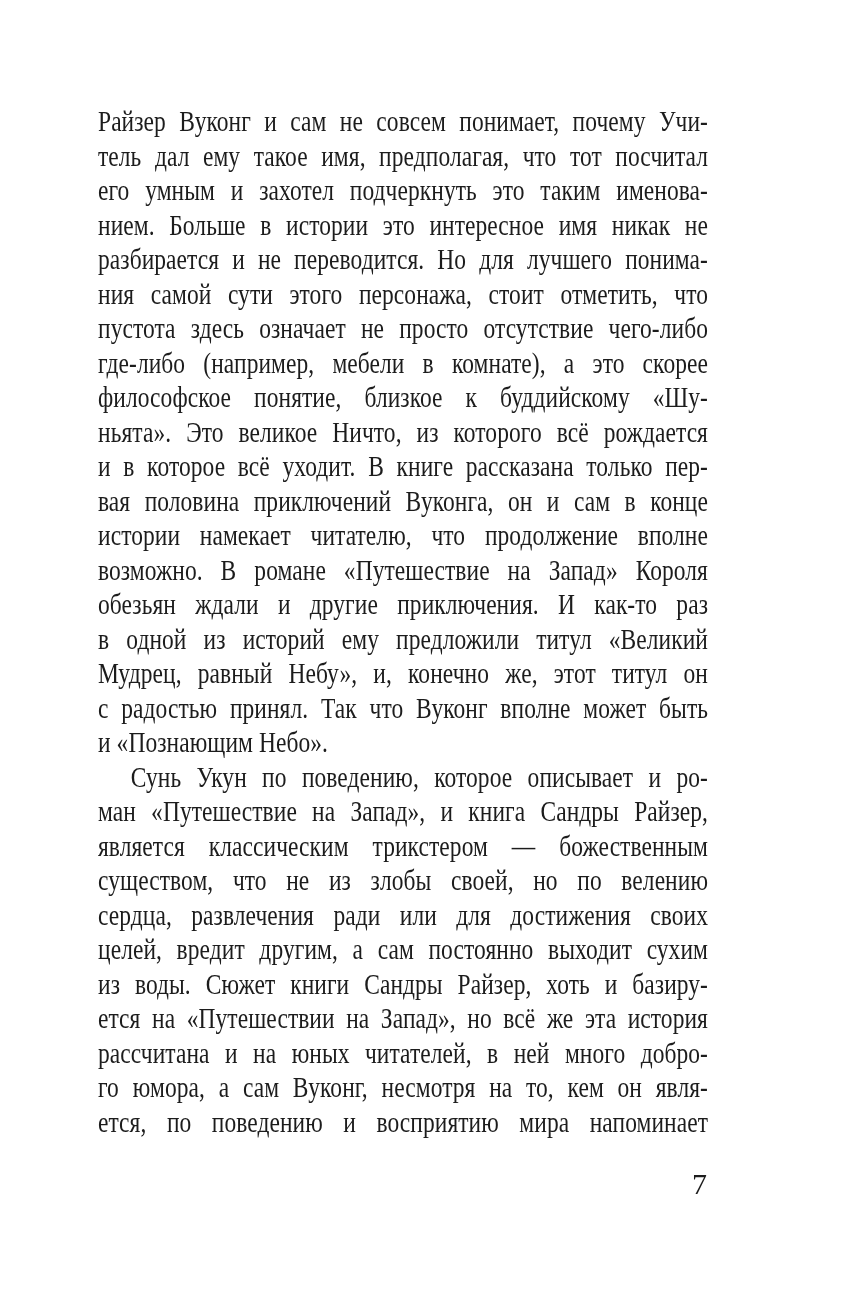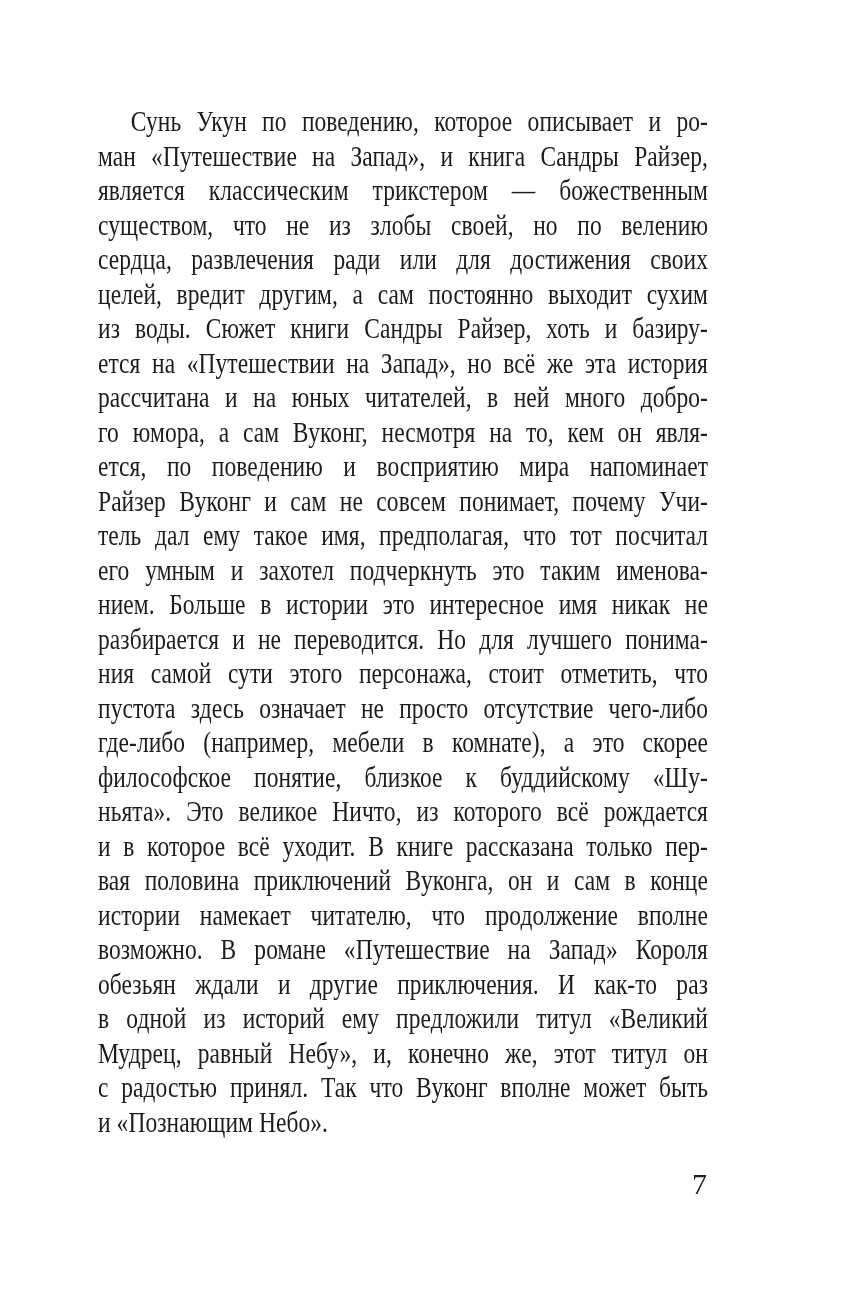--- a/index.html
+++ b/index.html
@@ -58,48 +58,48 @@
     line-height: 34.5px;
     color: #1c1c1c;
   }
 </style>
 </head>
 <body>
 
 <div class="page">
   <div class="text-block">
       <div class="paragraph">
-        <div class="line indent">Сунь Укун по поведению, которое описывает и ро-</div>
-        <div class="line">ман «Путешествие на Запад», и книга Сандры Райзер,</div>
-        <div class="line">является классическим трикстером — божественным</div>
-        <div class="line">существом, что не из злобы своей, но по велению</div>
-        <div class="line">сердца, развлечения ради или для достижения своих</div>
-        <div class="line">целей, вредит другим, а сам постоянно выходит сухим</div>
-        <div class="line">из воды. Сюжет книги Сандры Райзер, хоть и базиру-</div>
-        <div class="line">ется на «Путешествии на Запад», но всё же эта история</div>
-        <div class="line">рассчитана и на юных читателей, в ней много добро-</div>
-        <div class="line">го юмора, а сам Вуконг, несмотря на то, кем он явля-</div>
-        <div class="line">ется, по поведению и восприятию мира напоминает</div>
-      </div>
-      <div class="paragraph">
         <div class="line">Райзер Вуконг и сам не совсем понимает, почему Учи-</div>
         <div class="line">тель дал ему такое имя, предполагая, что тот посчитал</div>
         <div class="line">его умным и захотел подчеркнуть это таким именова-</div>
         <div class="line">нием. Больше в истории это интересное имя никак не</div>
         <div class="line">разбирается и не переводится. Но для лучшего понима-</div>
         <div class="line">ния самой сути этого персонажа, стоит отметить, что</div>
         <div class="line">пустота здесь означает не просто отсутствие чего-либо</div>
         <div class="line">где-либо (например, мебели в комнате), а это скорее</div>
         <div class="line">философское понятие, близкое к буддийскому «Шу-</div>
         <div class="line">ньята». Это великое Ничто, из которого всё рождается</div>
         <div class="line">и в которое всё уходит. В книге рассказана только пер-</div>
         <div class="line">вая половина приключений Вуконга, он и сам в конце</div>
         <div class="line">истории намекает читателю, что продолжение вполне</div>
         <div class="line">возможно. В романе «Путешествие на Запад» Короля</div>
         <div class="line">обезьян ждали и другие приключения. И как-то раз</div>
         <div class="line">в одной из историй ему предложили титул «Великий</div>
         <div class="line">Мудрец, равный Небу», и, конечно же, этот титул он</div>
         <div class="line">с радостью принял. Так что Вуконг вполне может быть</div>
         <div class="line paragraph-end">и «Познающим Небо».</div>
       </div>
+      <div class="paragraph">
+        <div class="line indent">Сунь Укун по поведению, которое описывает и ро-</div>
+        <div class="line">ман «Путешествие на Запад», и книга Сандры Райзер,</div>
+        <div class="line">является классическим трикстером — божественным</div>
+        <div class="line">существом, что не из злобы своей, но по велению</div>
+        <div class="line">сердца, развлечения ради или для достижения своих</div>
+        <div class="line">целей, вредит другим, а сам постоянно выходит сухим</div>
+        <div class="line">из воды. Сюжет книги Сандры Райзер, хоть и базиру-</div>
+        <div class="line">ется на «Путешествии на Запад», но всё же эта история</div>
+        <div class="line">рассчитана и на юных читателей, в ней много добро-</div>
+        <div class="line">го юмора, а сам Вуконг, несмотря на то, кем он явля-</div>
+        <div class="line">ется, по поведению и восприятию мира напоминает</div>
+      </div>
     </div>
   <div class="page-number">7</div>
 </div>
 
 </body></html>

